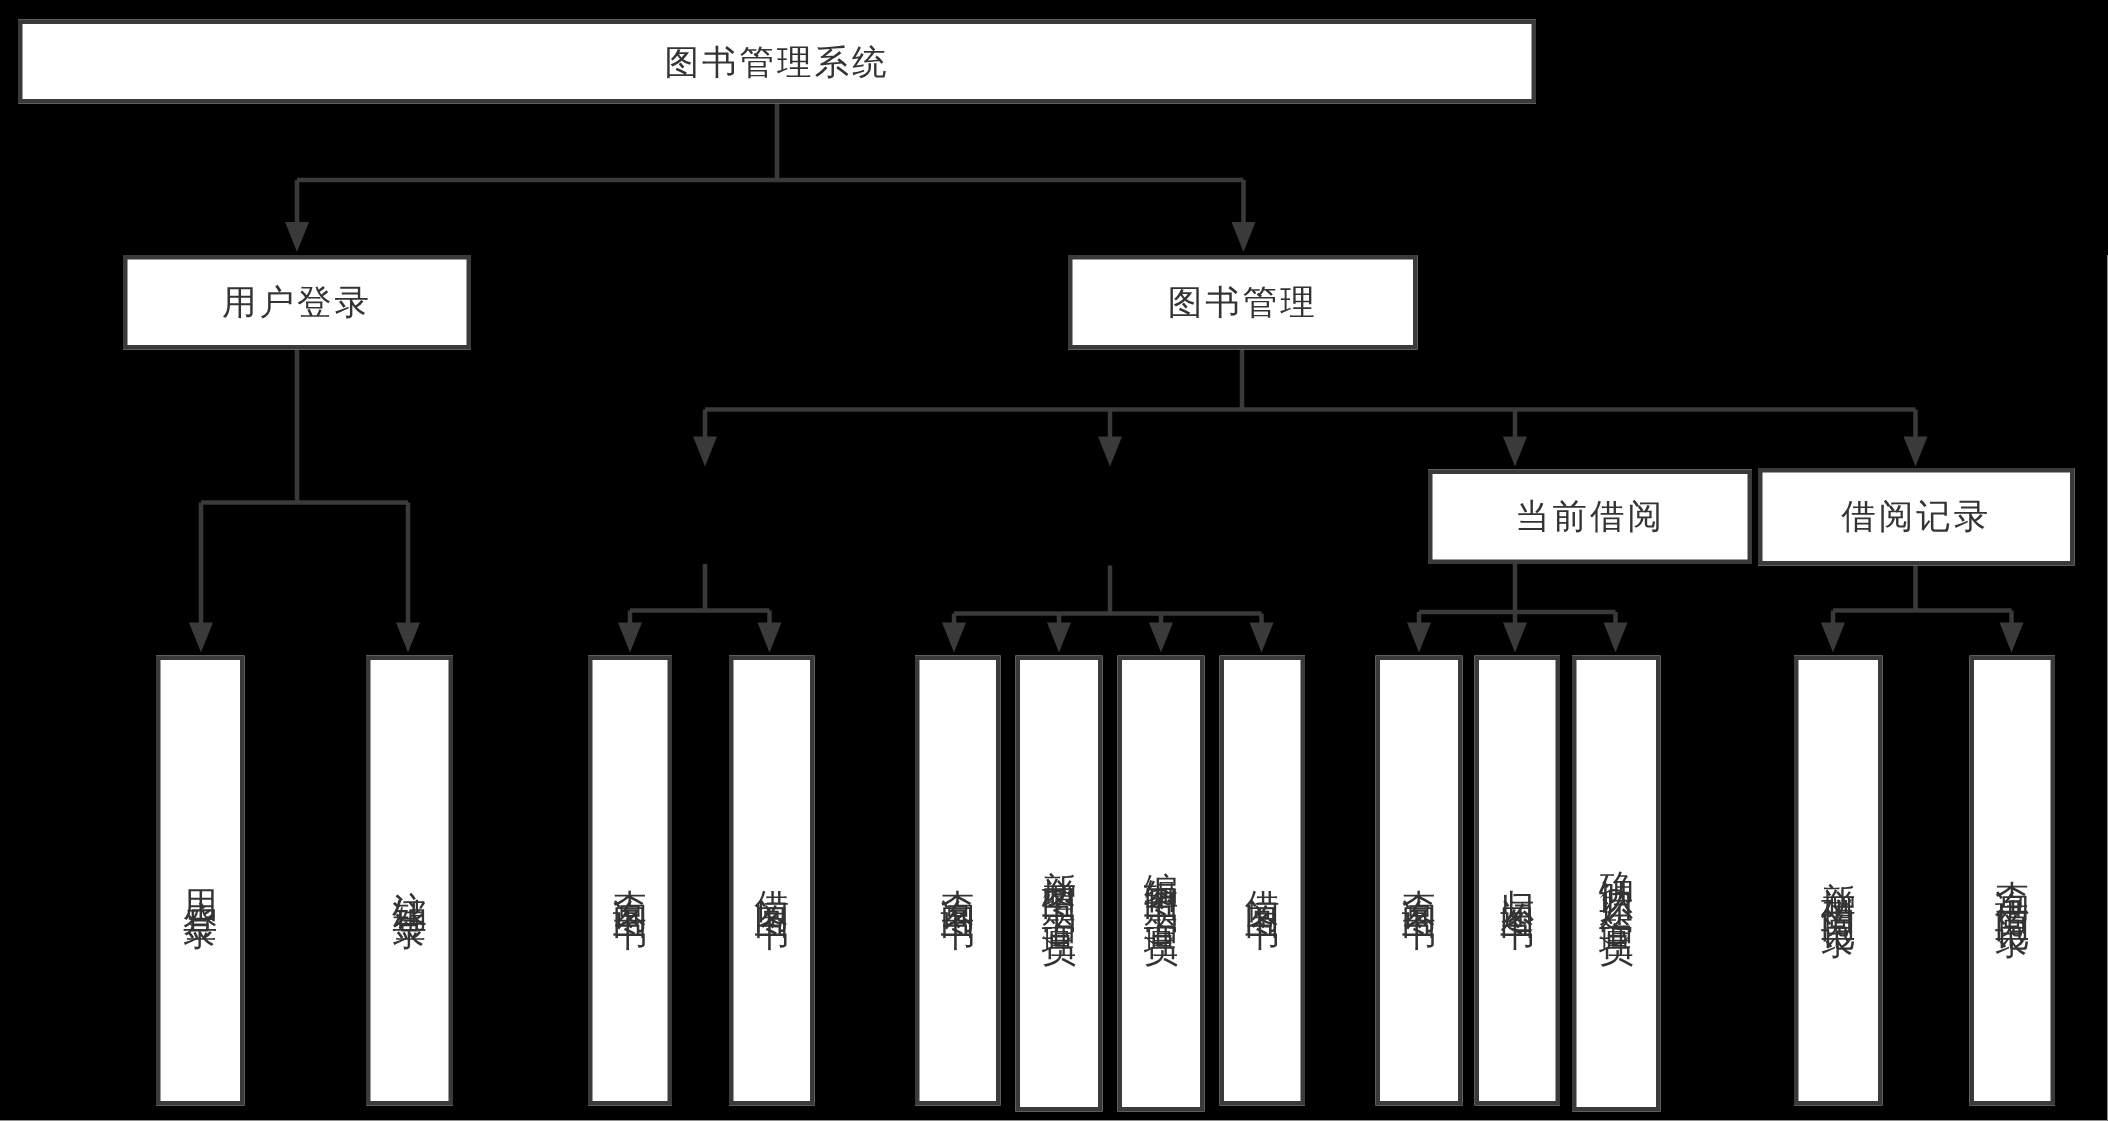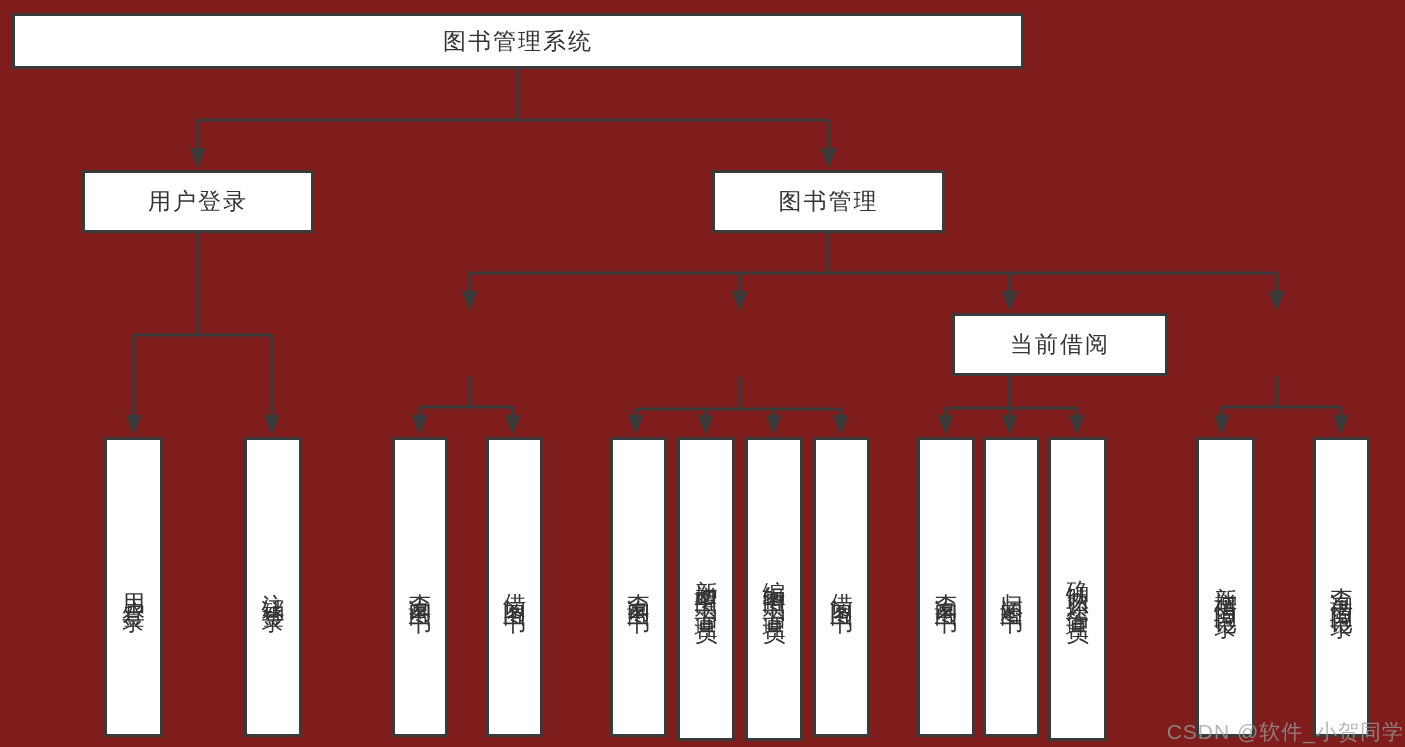--- a/index.html
+++ b/index.html
@@ -1,20 +1,20 @@
 <!DOCTYPE html>
 <html><head>
 <meta charset="utf-8">
 <style>
   html,body { margin:0; padding:0; background:#ffffff; }
   .canvas {
     position:relative;
     width:1405px;
     height:747px;
-    background:#7f1d1d;
+    background:#000000;
     font-family:"Liberation Sans","DejaVu Sans",sans-serif;
     overflow:hidden;
   }
   svg.connectors {
     position:absolute;
     left:0; top:0;
     width:1405px; height:747px;
   }
   .hbox {
     position:absolute;
@@ -92,34 +92,34 @@
       <polygon points="1333,415 1349,415 1341,435"></polygon>
     </g>
   </svg>
 
   <div class="hbox" style="left:12px;top:13px;width:1012px;height:56px">图书管理系统</div>
 
   <div class="hbox" style="left:82px;top:170px;width:232px;height:63px">用户登录</div>
   <div class="hbox" style="left:712px;top:170px;width:233px;height:63px">图书管理</div>
 
   <div class="hbox" style="left:952px;top:313px;width:216px;height:63px">当前借阅</div>
+  <div class="hbox" style="left:1172px;top:312px;width:211px;height:65px">借阅记录</div>
 
   <div class="vbox" style="left:104px;top:437px;width:59px;height:300px">用户登录</div>
   <div class="vbox" style="left:244px;top:437px;width:58px;height:300px">注销登录</div>
 
   <div class="vbox" style="left:392px;top:437px;width:56px;height:300px">查询图书</div>
   <div class="vbox" style="left:486px;top:437px;width:57px;height:300px">借阅图书</div>
 
   <div class="vbox" style="left:610px;top:437px;width:57px;height:300px">查询图书</div>
   <div class="vbox" style="left:677px;top:437px;width:58px;height:304px">新增图书（管理员）</div>
   <div class="vbox" style="left:745px;top:437px;width:58px;height:304px">编辑图书（管理员）</div>
   <div class="vbox" style="left:813px;top:437px;width:57px;height:300px">借阅图书</div>
 
   <div class="vbox" style="left:917px;top:437px;width:58px;height:300px">查询图书</div>
   <div class="vbox" style="left:983px;top:437px;width:57px;height:300px">归还图书</div>
   <div class="vbox" style="left:1048px;top:437px;width:59px;height:304px">确认归还（管理员）</div>
 
   <div class="vbox" style="left:1196px;top:437px;width:59px;height:300px">新增借阅记录</div>
   <div class="vbox" style="left:1313px;top:437px;width:57px;height:300px">查询借阅记录</div>
 
-  <div class="watermark">CSDN @软件_小贺同学</div>
 
 </div>
 
 </body></html>

